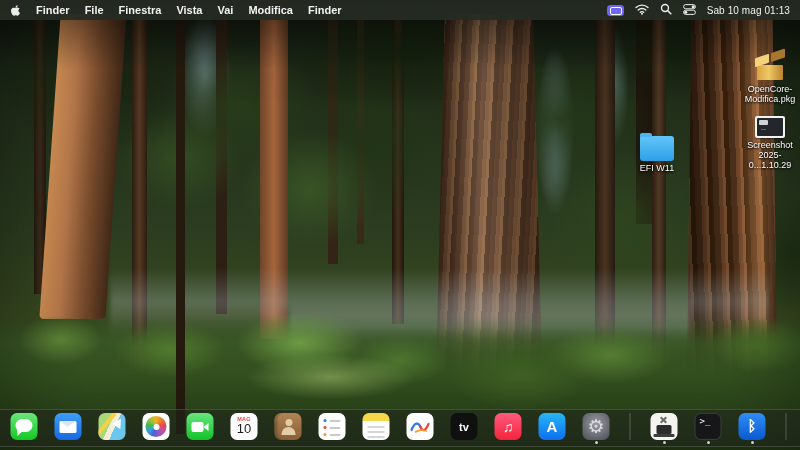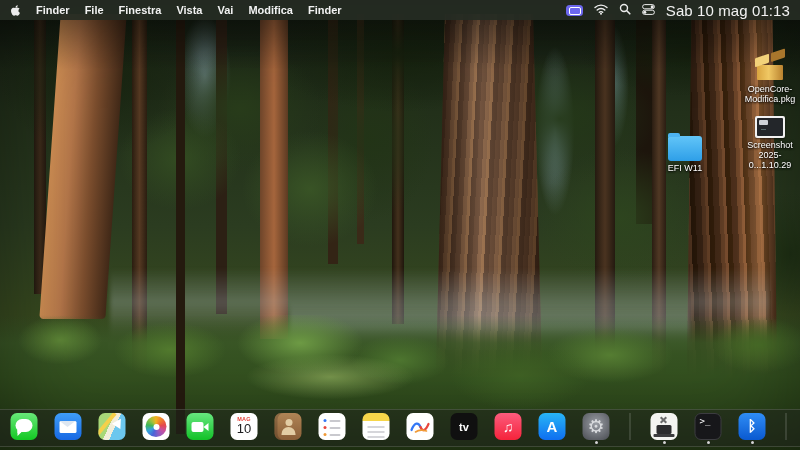--- a/index.html
+++ b/index.html
@@ -69,27 +69,27 @@
     background:rgba(38,44,36,.93);display:flex;justify-content:space-between;align-items:center;
     padding:0 10px;color:#f2f2f2;font-size:11px;}
   .mb-left{display:flex;align-items:center;gap:15px;}
   .mb-left .mi{cursor:default;font-weight:bold;}
   .mi.bold{font-weight:700;}
   .apple{display:flex;align-items:center;}
   .mb-right{display:flex;align-items:center;gap:11px;}
   .rec-pill{width:17px;height:11px;border-radius:3.5px;background:#6c67ee;position:relative;display:inline-block;}
   .rec-pill::before{content:"";position:absolute;left:3.5px;top:2.5px;width:10px;height:6px;
     border:1.2px solid #fff;border-radius:2px;}
-  .clock{font-size:15px;letter-spacing:.1px;}
+  .clock{font-size:10px;letter-spacing:.1px;}
 
   
   .dicon{position:absolute;z-index:5;display:flex;flex-direction:column;align-items:center;cursor:default;}
   .dlabel{margin-top:2px;font-size:9px;line-height:10px;color:#fff;text-align:center;
     text-shadow:0 1px 2px rgba(0,0,0,.95), 0 0 3px rgba(0,0,0,.7);}
-  #efi{left:660px;top:136px;width:50px;}
+  #efi{left:632px;top:136px;width:50px;}
   .folder-glyph{width:34px;height:25px;border-radius:2px 3px 3px 3px;position:relative;
     background:linear-gradient(180deg,#62c5f8,#2e9fe8);}
   .folder-glyph::before{content:"";position:absolute;top:-3px;left:0;width:12px;height:4px;
     border-radius:2px 2px 0 0;background:#4db4f2;}
   #opencore{left:742px;top:54px;width:56px;}
   .pkg-glyph{width:32px;height:28px;position:relative;}
   .pkg-glyph::before{content:"";position:absolute;left:3px;top:11px;width:26px;height:15px;border-radius:1px;
     background:linear-gradient(90deg,#d9a43f,#f0c864 45%,#b9822f);}
   .pkg-glyph::after{content:"";position:absolute;left:1px;top:2px;width:14px;height:9px;background:#f2d27a;
     transform:skewY(-18deg);border-radius:1px;box-shadow:16px 0 0 #a8762c;}

